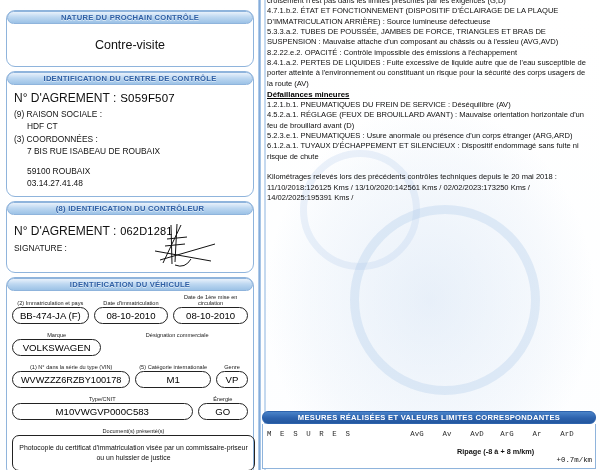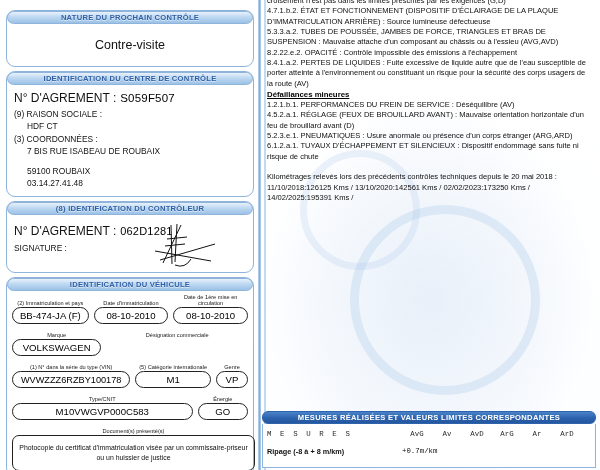--- a/index.html
+++ b/index.html
@@ -213,21 +213,21 @@
   .meas-hdrrow {
     display: flex;
     font-size: 7.4px;
     color: #2a2a2a;
     font-family: "Liberation Mono", monospace;
     margin-bottom: 9px;
   }
   .meas-title { width: 135px; letter-spacing: 2.1px; }
   .mc { width: 30px; text-align: center; }
   .mc.gap { }
-  .meas-row { display: flex; font-size: 7.3px; color: #111; align-items: flex-start; }
+  .meas-row { display: flex; font-size: 7.3px; color: #111; align-items: flex-end; flex-direction: column; }
   .meas-row .lbl { width: 135px; font-family: "Liberation Sans", sans-serif; }
   .meas-row .lbl b { font-size: 7.3px; }
   .meas-row .v { font-family: "Liberation Mono", monospace; font-size: 7.4px; }
 </style>
 </head>
 <body>
 
 <div class="page">
 
   <div class="wm wm1"></div>
@@ -354,21 +354,21 @@
 
     <div class="rt-panel">
       <div class="rt-line">croisement n'est pas dans les limites prescrites par les exigences (G,D)</div>
       <div class="rt-line">4.7.1.b.2. ÉTAT ET FONCTIONNEMENT (DISPOSITIF D'ÉCLAIRAGE DE LA PLAQUE D'IMMATRICULATION ARRIÈRE) : Source lumineuse défectueuse</div>
       <div class="rt-line">5.3.3.a.2. TUBES DE POUSSÉE, JAMBES DE FORCE, TRIANGLES ET BRAS DE SUSPENSION : Mauvaise attache d'un composant au châssis ou à l'essieu (AVG,AVD)</div>
       <div class="rt-line">8.2.22.e.2. OPACITÉ : Contrôle impossible des émissions à l'échappement</div>
       <div class="rt-line">8.4.1.a.2. PERTES DE LIQUIDES : Fuite excessive de liquide autre que de l'eau susceptible de porter atteinte à l'environnement ou constituant un risque pour la sécurité des corps usagers de la route (AV)</div>
 
       <div class="rt-sub">Défaillances mineures</div>
 
-      <div class="rt-line">1.2.1.b.1. PERFORMANCES DU FREIN DE SERVICE : Déséquilibre (AV)</div>
+      <div class="rt-line">1.2.1.b.1. PNEUMATIQUES DU FREIN DE SERVICE : Déséquilibre (AV)</div>
       <div class="rt-line">4.5.2.a.1. RÉGLAGE (FEUX DE BROUILLARD AVANT) : Mauvaise orientation horizontale d'un feu de brouillard avant (D)</div>
       <div class="rt-line">5.2.3.e.1. PNEUMATIQUES : Usure anormale ou présence d'un corps étranger (ARG,ARD)</div>
       <div class="rt-line">6.1.2.a.1. TUYAUX D'ÉCHAPPEMENT ET SILENCIEUX : Dispositif endommagé sans fuite ni risque de chute</div>
 
       <div class="rt-gap"></div>
 
       <div class="rt-line">Kilométrages relevés lors des précédents contrôles techniques depuis le 20 mai 2018 :</div>
       <div class="rt-line">11/10/2018:126125 Kms / 13/10/2020:142561 Kms / 02/02/2023:173250 Kms / 14/02/2025:195391 Kms /</div>
     </div>
 

